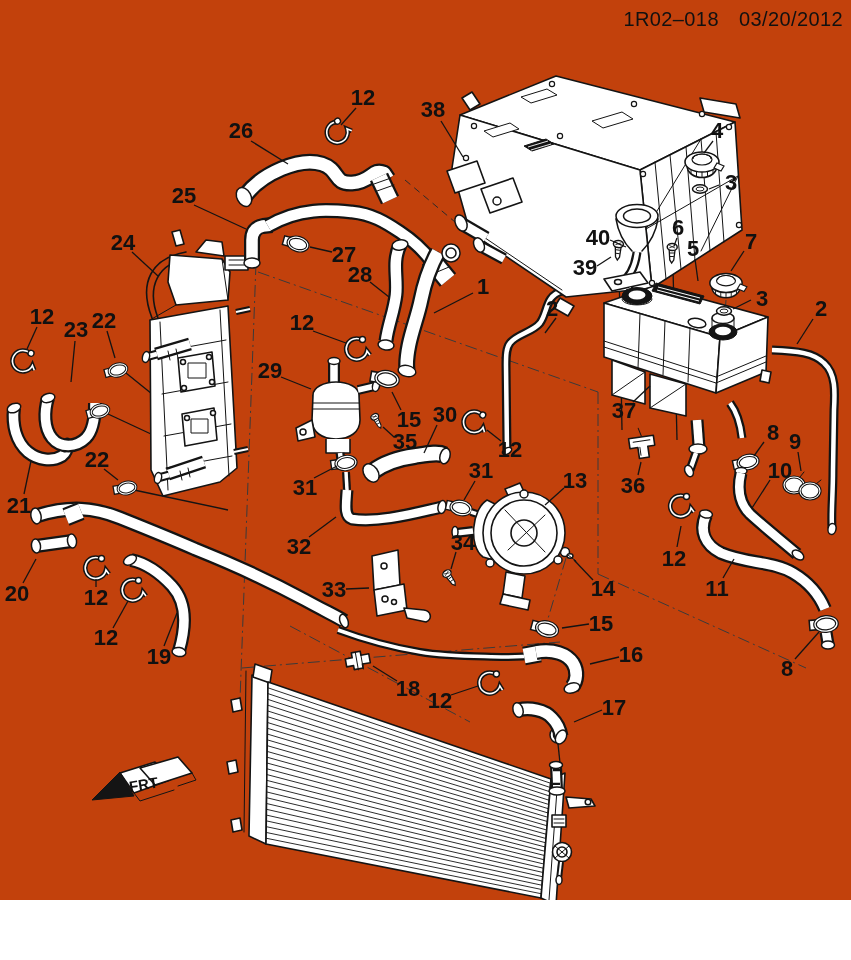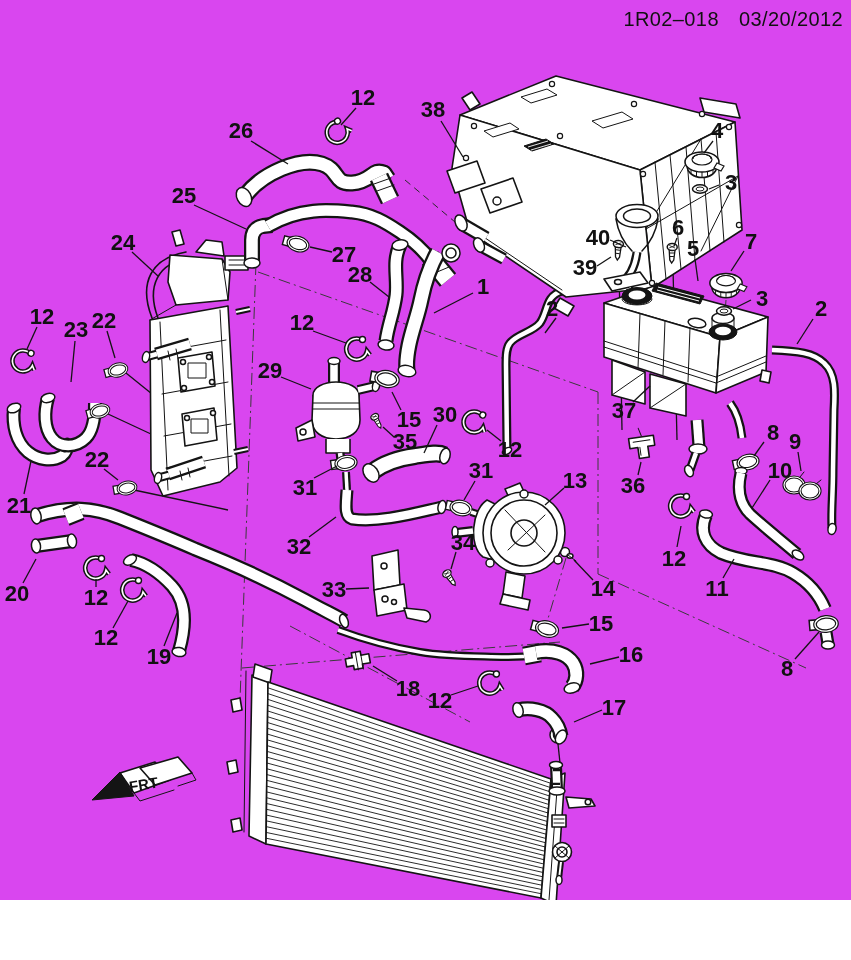--- a/index.html
+++ b/index.html
@@ -1,16 +1,16 @@
 <!DOCTYPE html>
 <html><head>
 <meta charset="utf-8">
 <style>
   html,body{margin:0;padding:0;background:#fff;}
-  .page{position:relative;width:851px;height:900px;background:#d946ef;overflow:hidden;
+  .page{position:relative;width:851px;height:900px;background:#c2410c;overflow:hidden;
         font-family:"Liberation Sans",sans-serif;color:#111;}
   .hdr{position:absolute;top:8px;right:8px;font-size:20px;letter-spacing:.4px;color:#111;}
   .hdr span{margin-left:14px;}
   .badge-sw{position:absolute;left:8px;top:922px;border:2.5px solid #111;padding:1px 5px;
             font-size:11px;font-weight:bold;line-height:13px;background:#fff;}
   .badge-gm{position:absolute;right:5px;top:917px;width:26px;height:36px;background:#111;
             display:flex;flex-direction:column;align-items:center;justify-content:center;
             box-shadow:inset 0 0 0 1px #111, inset 0 0 0 2px #fff;}
   .badge-gm .gm{color:#fff;font-weight:bold;font-size:12px;line-height:13px;
                 border-bottom:1.5px solid #fff;padding:0 1px;}

